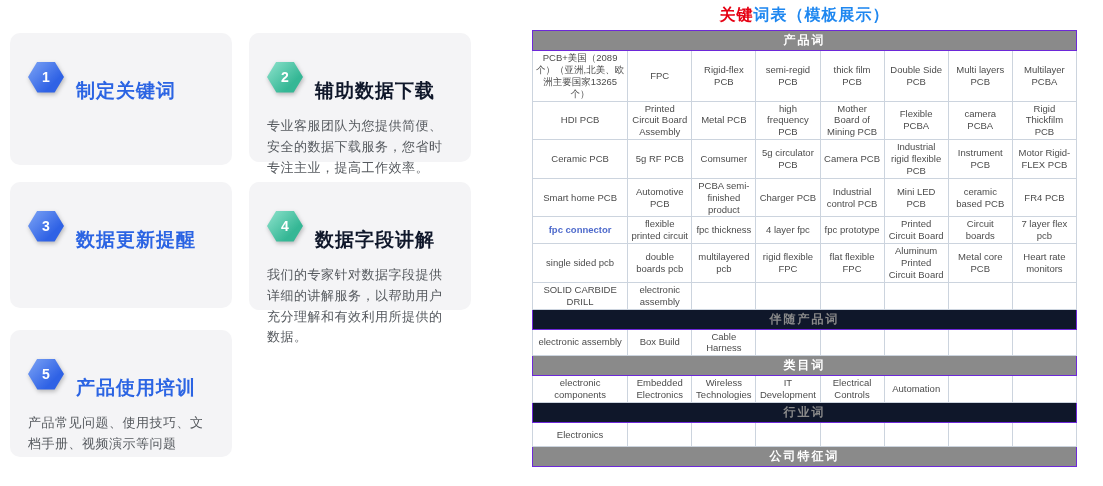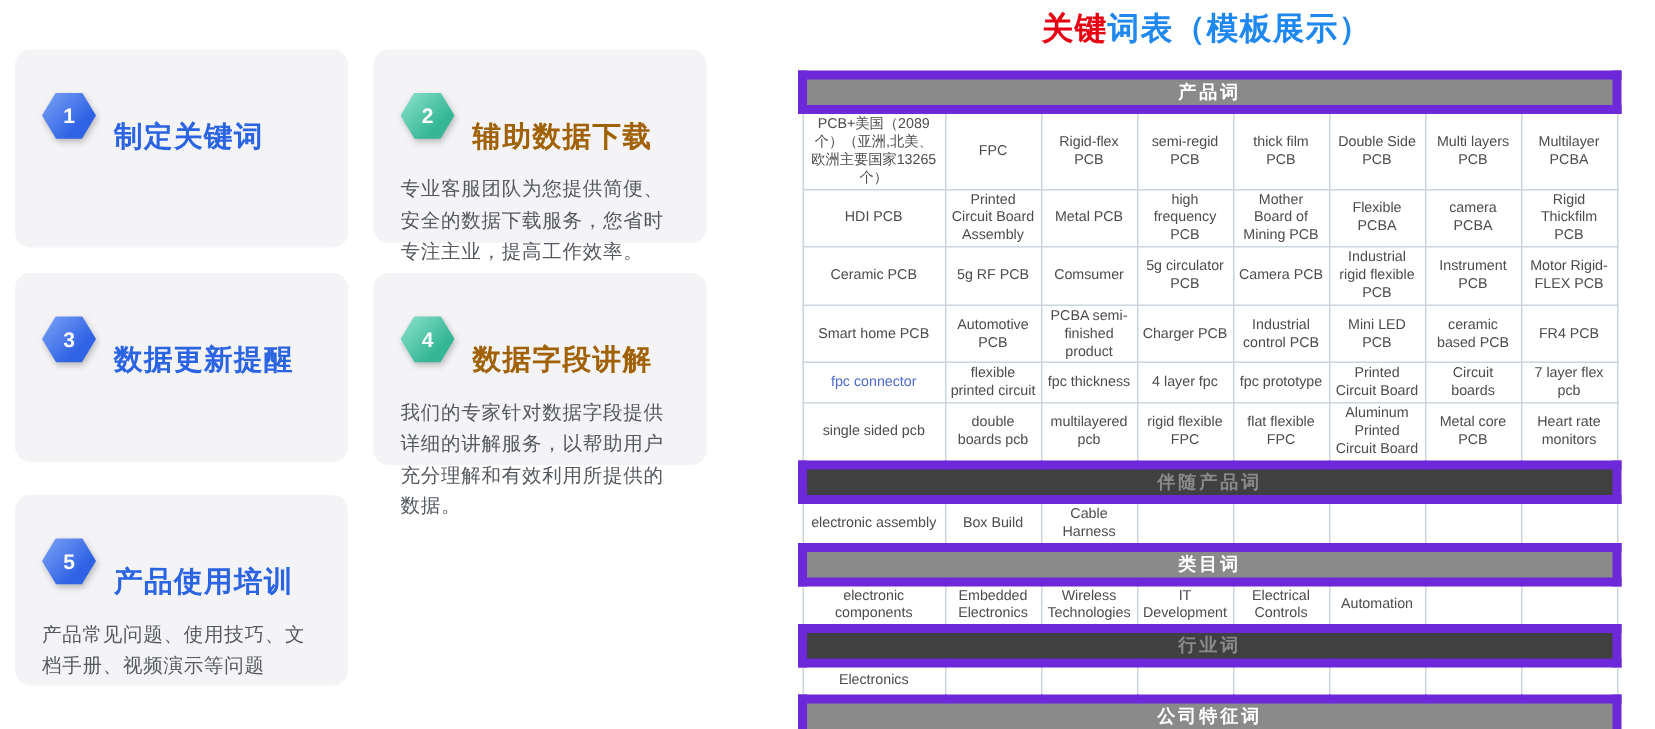--- a/index.html
+++ b/index.html
@@ -12,46 +12,46 @@
           padding:17px 18px 14px 18px; }
   .card-head { display:flex; align-items:center; gap:12px; }
   .hex { width:36px; height:31px; display:flex; align-items:center; justify-content:center;
          clip-path:polygon(26% 0,74% 0,100% 50%,74% 100%,26% 100%,0 50%);
          color:#fff; font-weight:bold; font-size:14px; flex:0 0 auto; }
   .hex-wrap { filter:drop-shadow(1px 2px 2px rgba(0,0,0,0.25)); }
   .hex.blue { background:linear-gradient(135deg,#7da4f5 0%,#2f62e5 70%); }
   .hex.teal { background:linear-gradient(135deg,#8fe3cd 0%,#35b795 70%); }
   .card-title { font-size:19px; font-weight:bold; letter-spacing:1px;margin-top:28px; }
   .card-title.blue { color:#2b64e3; }
-  .card-title.teal { color:#a16207; }
+  .card-title.teal { color:#0f172a; }
   .card-body { margin-top:12px; font-size:13px; line-height:1.6; color:#55595e;
                letter-spacing:0.5px; }
 
   #card-1 { left:10px;  top:33px;  height:132px; }
   #card-2 { left:249px; top:33px;  height:129px; }
   #card-3 { left:10px;  top:182px; height:126px; }
   #card-4 { left:249px; top:182px; height:128px; }
   #card-5 { left:10px;  top:330px; height:127px; }
 
   
   .kw-panel { position:absolute; left:532px; top:5px; width:545px; }
-  .kw-title { text-align:center; font-size:21px; font-weight:bold; letter-spacing:1px;
-              margin-bottom:14px; }
+  .kw-title { text-align:center; font-size:16px; font-weight:bold; letter-spacing:1px;
+              margin-bottom:4px; }
   .kw-title .t-red  { color:#e60012; }
   .kw-title .t-blue { color:#1e87f0; }
   table.kw { width:545px; border-collapse:collapse; table-layout:fixed; }
   table.kw td { border:1px solid #ccd4de; background:#fff; height:24px;
                 text-align:center; vertical-align:middle; padding:1px 3px;
                 font-size:9.5px; line-height:1.25; color:#4c4c4c; word-wrap:break-word; }
-  table.kw td.link { color:#4f6bcc; }
-  table.kw th.band { border:6px solid #6d28d9; height:20px; font-size:12px;
+  table.kw td.link { color:#4f6bcc;font-weight:bold; }
+  table.kw th.band { border:1px solid #6d28d9; height:20px; font-size:12px;
                      font-weight:bold; letter-spacing:2px; text-align:center;
                      vertical-align:middle; }
   th.band.dark  { background:#8a8a8a; color:#ffffff; }
-  th.band.light { background:#404040; color:#8a8a8a;margin-top:45px; }
+  th.band.light { background:#0f172a; color:#8a8a8a;margin-top:45px; }
   col.c-first { width:95px; }
   col.c-std   { width:64px; }
 </style>
 </head>
 <body>
 
 <div class="stage">
 
   <div class="card" id="card-1">
     <div class="card-head">
@@ -174,20 +174,30 @@
             <td>single sided pcb</td>
             <td>double boards pcb</td>
             <td>multilayered pcb</td>
             <td>rigid flexible FPC</td>
             <td>flat flexible FPC</td>
             <td>Aluminum Printed Circuit Board</td>
             <td>Metal core PCB</td>
             <td>Heart rate monitors</td>
           </tr>
           <tr>
+            <td>SOLID CARBIDE DRILL</td>
+            <td>electronic assembly</td>
+            <td></td>
+            <td></td>
+            <td></td>
+            <td></td>
+            <td></td>
+            <td></td>
+          </tr>
+          <tr>
             <th class="band light" colspan="8">伴随产品词</th>
           </tr>
           <tr>
             <td>electronic assembly</td>
             <td>Box Build</td>
             <td>Cable Harness</td>
             <td></td>
             <td></td>
             <td></td>
             <td></td>

